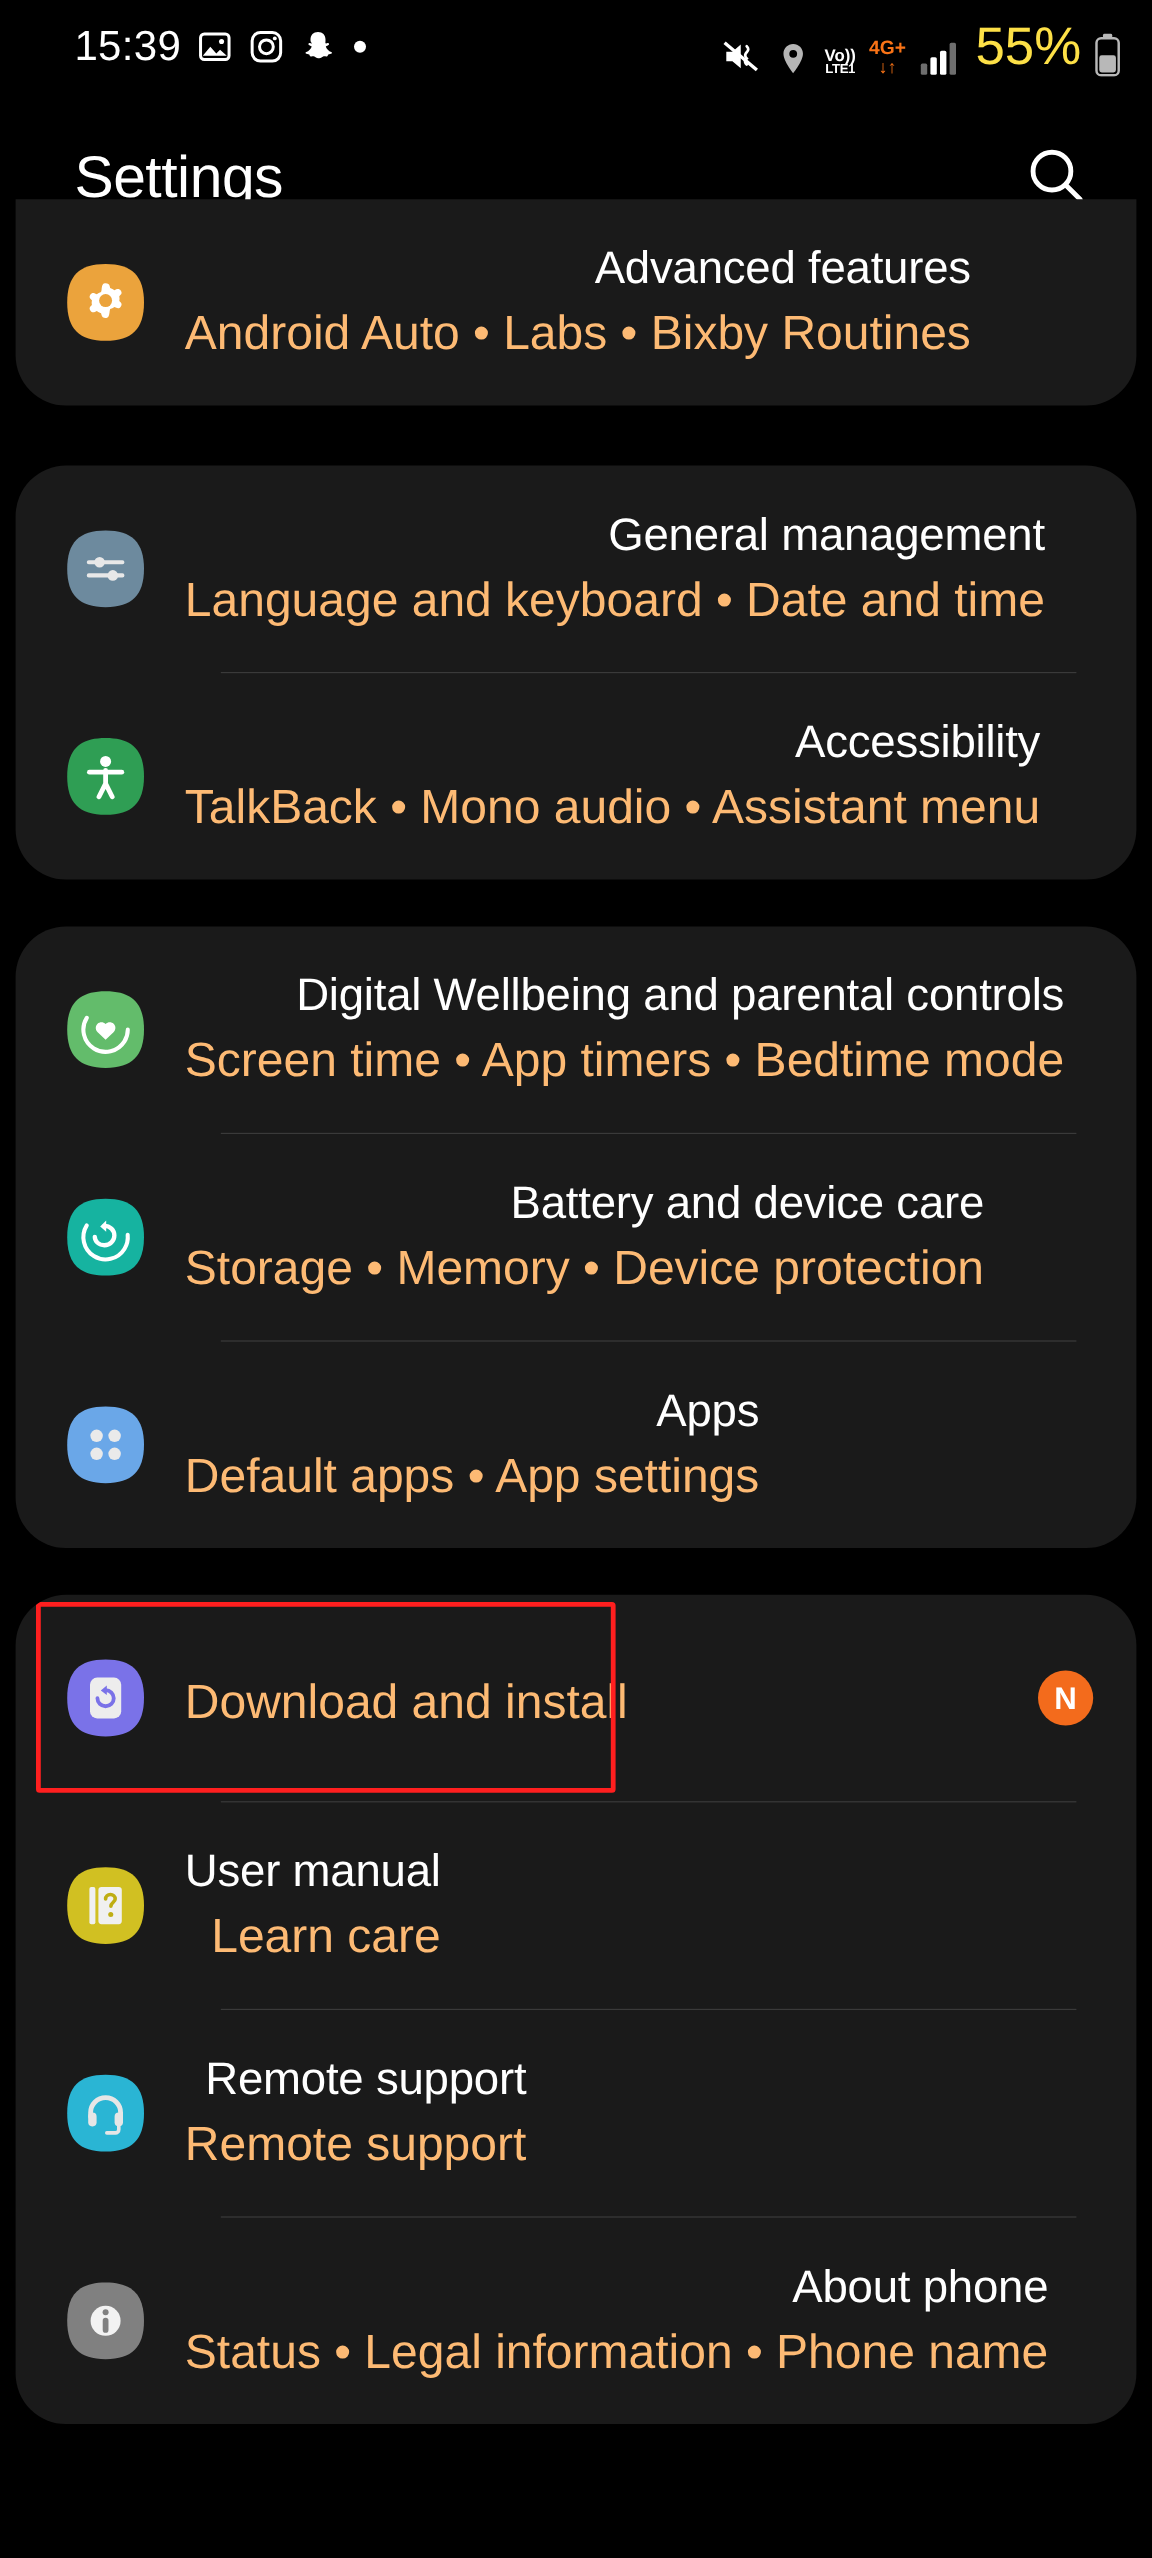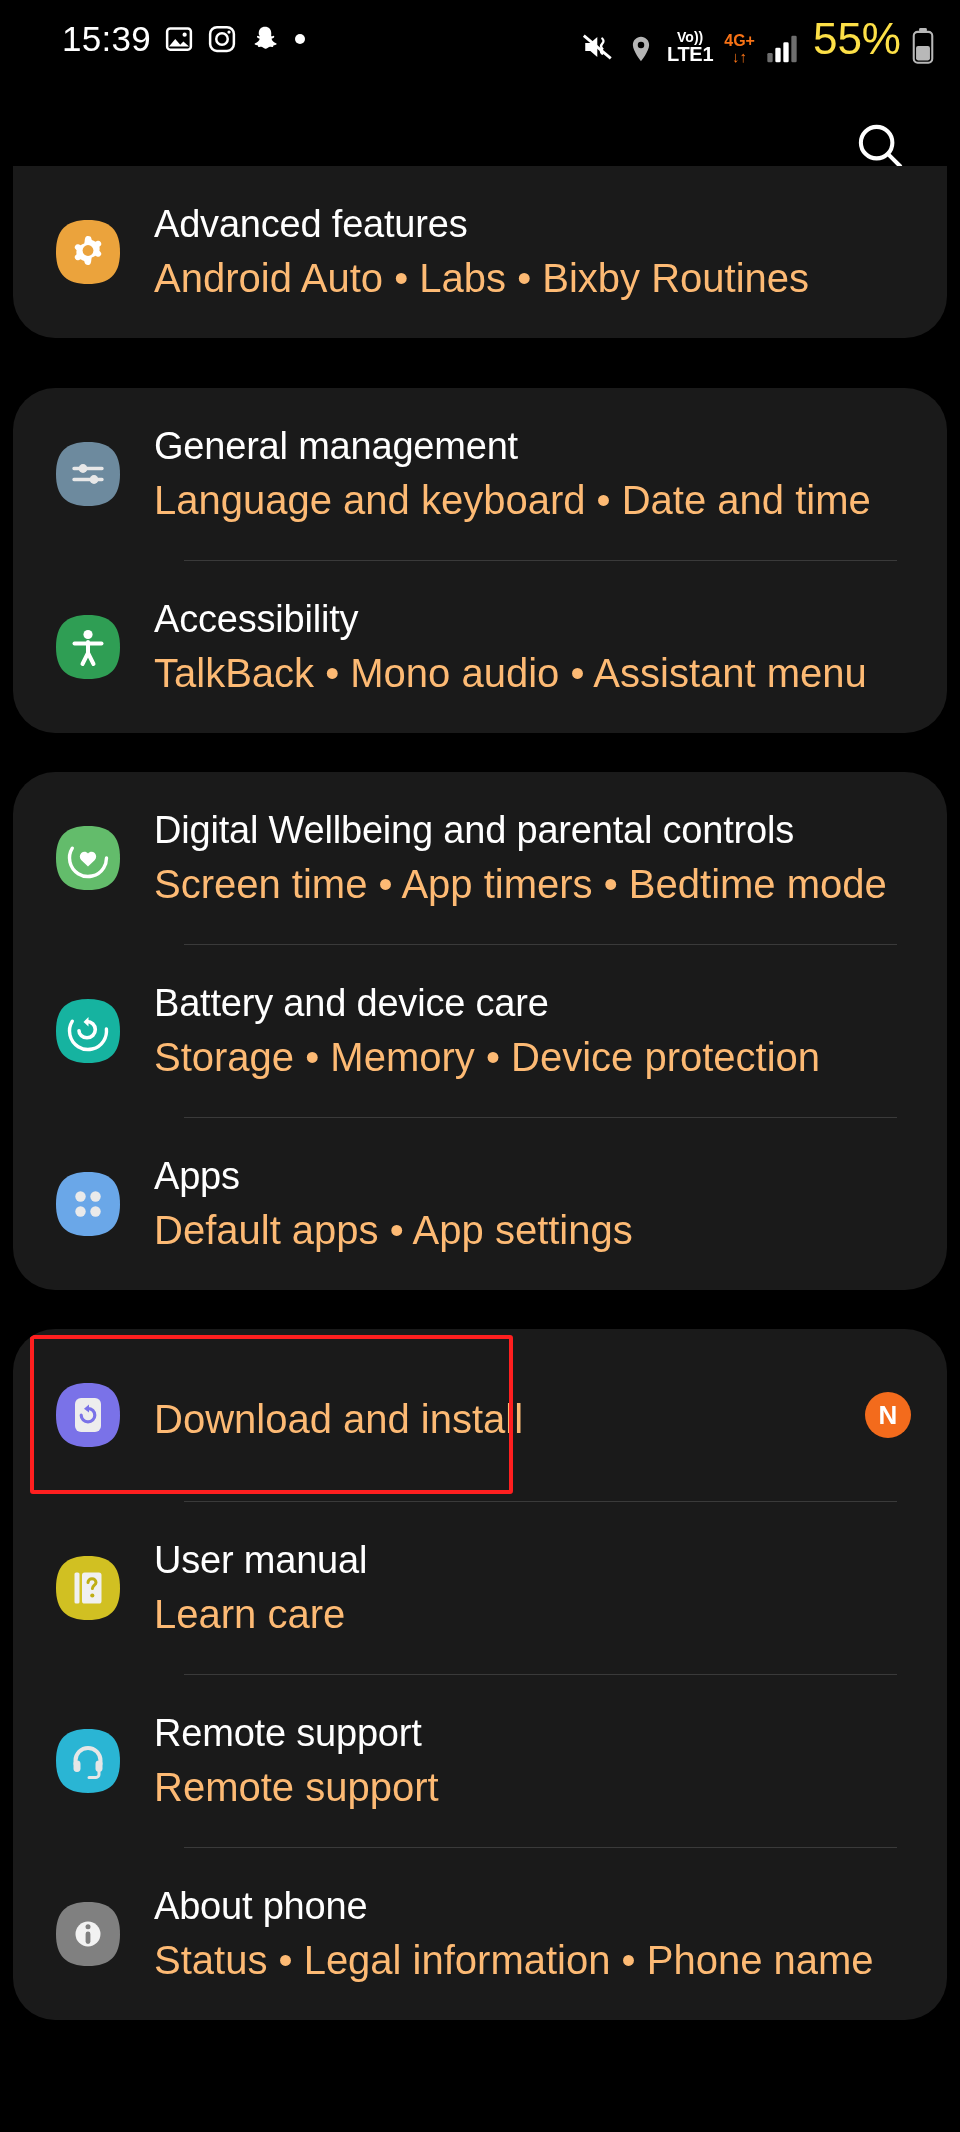--- a/index.html
+++ b/index.html
@@ -48,21 +48,21 @@
     margin-left: 4px;
   }
   .volte-stack {
     display: flex;
     flex-direction: column;
     align-items: center;
     line-height: 1.0;
     color: #ffffff;
   }
   .volte-stack .t1 { font-size: 14px; font-weight: 700; }
-  .volte-stack .t2 { font-size: 20px; font-weight: 700; letter-spacing: -0.3px; }
+  .volte-stack .t2 { font-size: 11px; font-weight: 700; letter-spacing: -0.3px; }
   .net-stack {
     display: flex;
     flex-direction: column;
     align-items: center;
     line-height: 1.0;
     color: #f97316;
   }
   .net-stack .t1 { font-size: 16px; font-weight: 700; }
   .net-stack .t2 { font-size: 15px; font-weight: 700; }
 
@@ -96,20 +96,21 @@
     width: 960px;
     height: 1914px;
     padding: 0 13px;
   }
 
   .card {
     background: #1a1a1a;
     border-radius: 42px;
     margin-bottom: 39px;
     overflow: hidden;
+    text-align: right;
   }
   .card.clipped-top {
     border-top-left-radius: 0;
     border-top-right-radius: 0;
     margin-top: -52px;
     margin-bottom: 50px;
   }
 
   .row {
     display: flex;
@@ -254,20 +255,21 @@
         <svg width="22" height="36" viewBox="0 0 16 28">
           <rect x="5" y="0" width="6" height="3" rx="1" fill="#b8b8b8"></rect>
           <rect x="0.8" y="3" width="14.4" height="24" rx="3" fill="none" stroke="#b8b8b8" stroke-width="1.6"></rect>
           <rect x="2.6" y="14" width="10.8" height="11.2" rx="1.6" fill="#b8b8b8"></rect>
         </svg>
       </span>
     </div>
   </div>
 
   <div class="header">
+    <span class="header-title">Settings</span>
     <div class="header-actions">
       <div class="search-btn">
         <span>
           <svg width="54" height="54" viewBox="0 0 24 24">
               <circle cx="10.5" cy="10.5" r="7" fill="none" stroke="#fff" stroke-width="1.8"></circle>
               <path d="M15.6 15.6L21 21" stroke="#fff" stroke-width="1.8" stroke-linecap="round"></path>
             </svg>
         </span>
       </div>
     </div>

